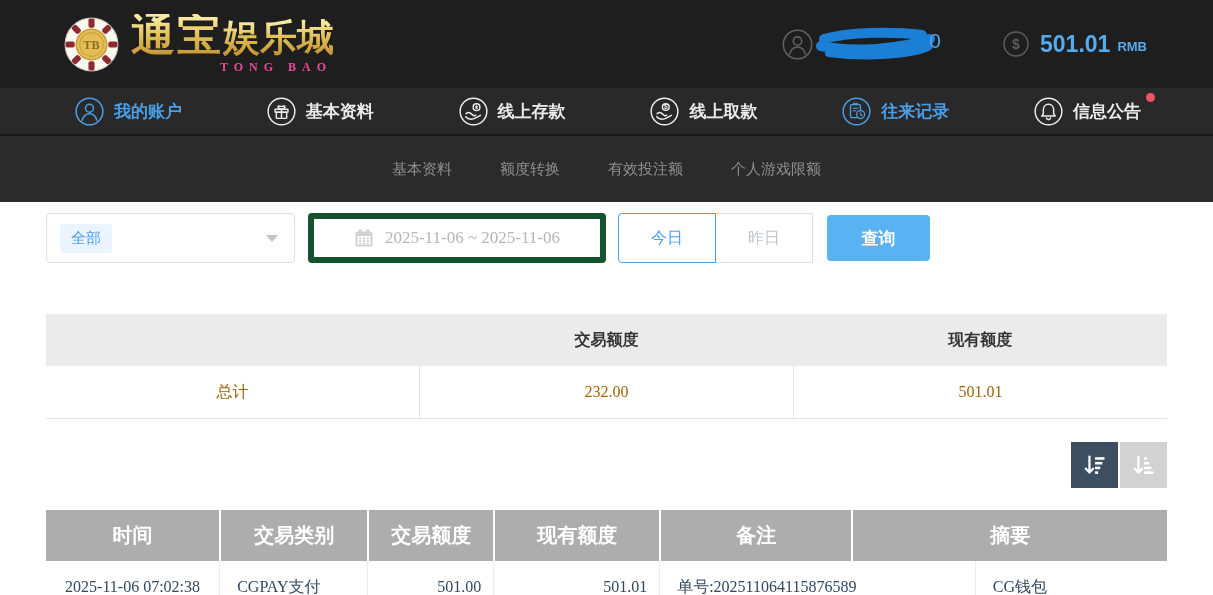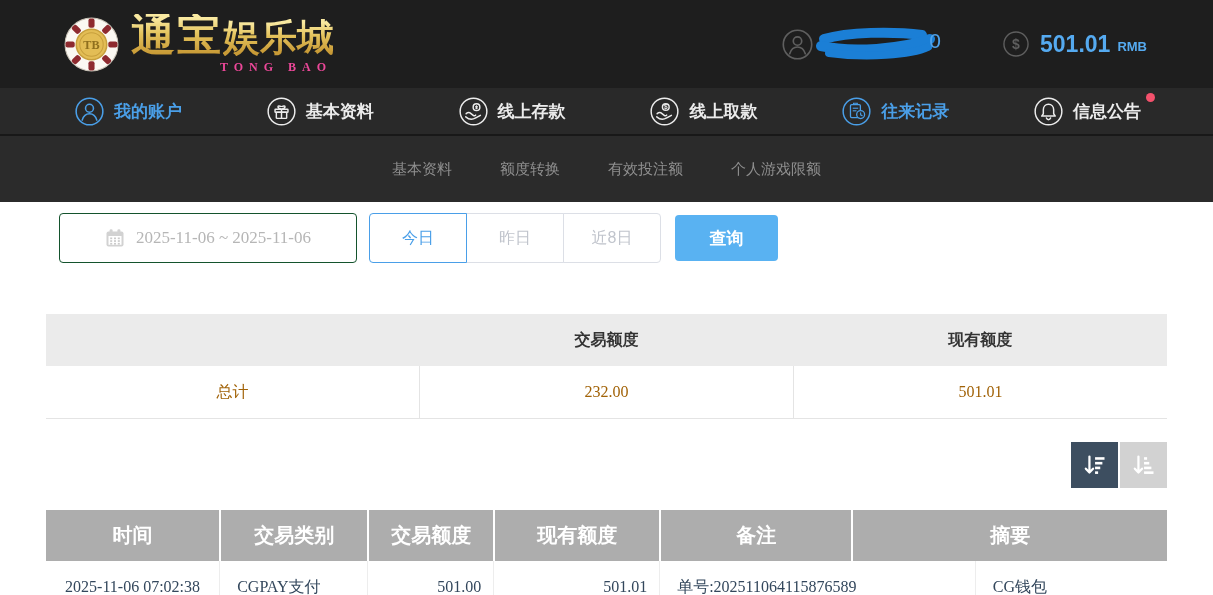--- a/index.html
+++ b/index.html
@@ -47,21 +47,21 @@
   
   .sub-nav{height:66px;background:#2B2B2B;display:flex;align-items:center;justify-content:center;gap:48px;}
   .subnav-item{color:#8F8F8F;font-size:15px;cursor:pointer;white-space:nowrap;}
   
   .content{margin:0 46px;}
   .filter-row{margin-top:11px;display:flex;align-items:center;}
   .dropdown{width:249px;height:50px;border:1px solid #DCDFE6;border-radius:4px;background:#fff;
     display:flex;align-items:center;justify-content:space-between;padding:0 16px 0 13px;cursor:pointer;}
   .tag{background:#ECF5FF;color:var(--accent);font-size:15px;padding:5px 11px;border-radius:3px;}
   .caret{width:0;height:0;border-left:6px solid transparent;border-right:6px solid transparent;border-top:7px solid #BFC4CC;}
-  .date-input{margin-left:13px;width:298px;height:50px;border:1px solid #14532d;border-radius:4px;
+  .date-input{margin-left:13px;width:298px;height:50px;border:6px solid #14532d;border-radius:4px;
     display:flex;align-items:center;justify-content:center;gap:11px;cursor:pointer;}
   .date-text{font-family:var(--serif);font-size:17px;color:#B6B6B6;white-space:nowrap;}
   .btn-group{margin-left:12px;display:flex;}
   .range-btn{width:98px;height:50px;background:#fff;border:1px solid #DCDFE6;color:#C0C4CC;
     font-size:16px;display:flex;align-items:center;justify-content:center;margin-left:-1px;cursor:pointer;position:relative;}
   .range-btn.first{border-radius:4px 0 0 4px;margin-left:0;}
   .range-btn.last{border-radius:0 4px 4px 0;}
   .range-btn.active{border:1px solid var(--accent);color:var(--accent);z-index:1;}
   .search-btn{margin-left:14px;width:103px;height:46px;background:var(--search-blue);color:#fff;
     font-size:17px;font-weight:bold;border:none;border-radius:4px;cursor:pointer;}
@@ -210,20 +210,24 @@
 <div class="sub-nav">
   <span class="subnav-item">基本资料</span>
   <span class="subnav-item">额度转换</span>
   <span class="subnav-item">有效投注额</span>
   <span class="subnav-item">个人游戏限额</span>
 </div>
 
 <div class="content">
 
   <div class="filter-row">
+    <div class="dropdown">
+      <span class="tag">全部</span>
+      <span class="caret"></span>
+    </div>
     <div class="date-input">
       <svg width="20" height="20" viewBox="0 0 20 20">
         <rect x="1.5" y="3.5" width="17" height="15" rx="2" fill="#D2D2D2"></rect>
         <rect x="4.6" y="1.3" width="3" height="4.6" rx="1.3" fill="#D2D2D2"></rect>
         <rect x="12.4" y="1.3" width="3" height="4.6" rx="1.3" fill="#D2D2D2"></rect>
         <rect x="3.5" y="8" width="13" height="8.8" fill="#FFFFFF"></rect>
         <g fill="#CBCBCB">
           <rect x="5.2" y="9.5" width="2" height="1.7"></rect>
             <rect x="9" y="9.5" width="2" height="1.7"></rect>
             <rect x="12.8" y="9.5" width="2" height="1.7"></rect>
@@ -233,21 +237,20 @@
           <rect x="5.2" y="14.9" width="2" height="1.7"></rect>
             <rect x="9" y="14.9" width="2" height="1.7"></rect>
             <rect x="12.8" y="14.9" width="2" height="1.7"></rect>
         </g>
       </svg>
       <span class="date-text">2025-11-06 ~ 2025-11-06</span>
     </div>
     <div class="btn-group">
       <div class="range-btn first active">今日</div>
       <div class="range-btn">昨日</div>
-      <div class="range-btn last">近8日</div>
     </div>
     <button class="search-btn">查询</button>
   </div>
 
   <div class="summary">
     <div class="sum-header">
       <div class="sum-cell"></div>
       <div class="sum-cell">交易额度</div>
       <div class="sum-cell">现有额度</div>
     </div>

